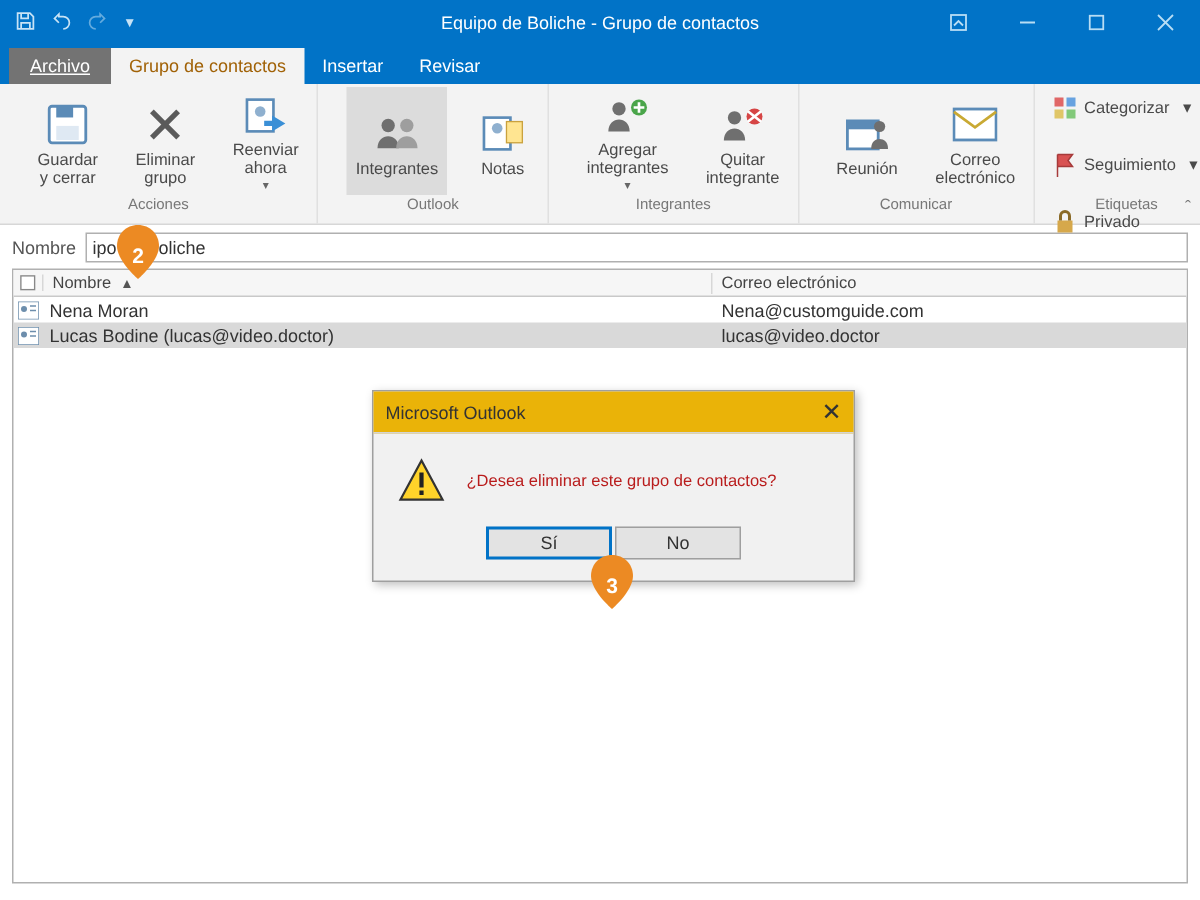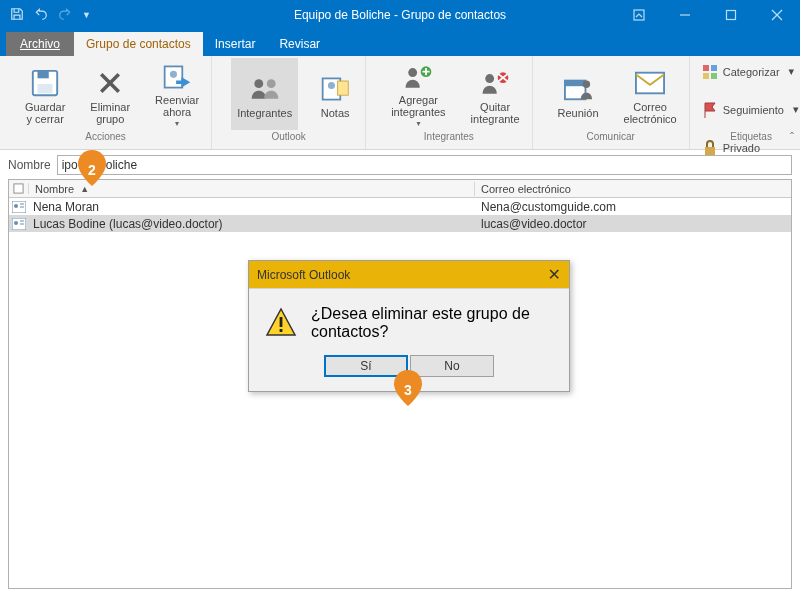--- a/index.html
+++ b/index.html
@@ -54,21 +54,21 @@
   .row .cico { width:20px; display:flex; justify-content:center;}
   .row .cname { width:446px; padding-left:4px;}
   .row .cemail { flex:1; padding-left:6px;}
 
   
   .dialog { position:absolute; left:248px; top:260px; width:322px; background:#f1f1f1; border:1px solid #9f9f9f; box-shadow:2px 2px 6px rgba(0,0,0,.25);}
   .dlg-title { height:28px; background:#eab308; border-bottom:1px solid #d4d4d4; display:flex; align-items:center; padding:0 8px; font-size:12px; color:#333;}
   .dlg-title .x { margin-left:auto; font-size:16px; color:#333; font-family:Arial; }
   .dlg-body { display:flex; align-items:center; padding:16px 16px 8px; gap:14px;}
   .dlg-body .warn { width:32px; height:32px; }
-  .dlg-body .msg { font-size:16px; color:#000000;}
+  .dlg-body .msg { font-size:11px; color:#b91c1c;}
   .dlg-btns { display:flex; justify-content:center; gap:2px; padding:6px 0 14px;}
   .dbtn { width:84px; height:22px; font-size:12px; background:#e3e3e3; border:1px solid #9f9f9f; display:flex; align-items:center; justify-content:center; color:#333;}
   .dbtn.primary { border:2px solid #0173c7; height:22px;}
 
   
   .callout { position:absolute; width:28px; height:36px; display:flex; align-items:center; justify-content:center; color:#fff; font-weight:bold; font-size:14px;}
   .callout svg { position:absolute; inset:0; }
   .callout span { position:relative; top:2px;}
 
   .disabled { color:#b8b8b8 !important;}

